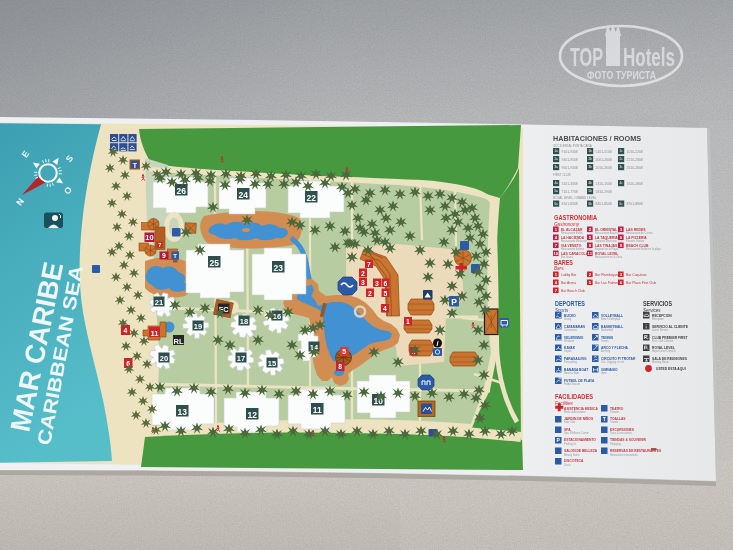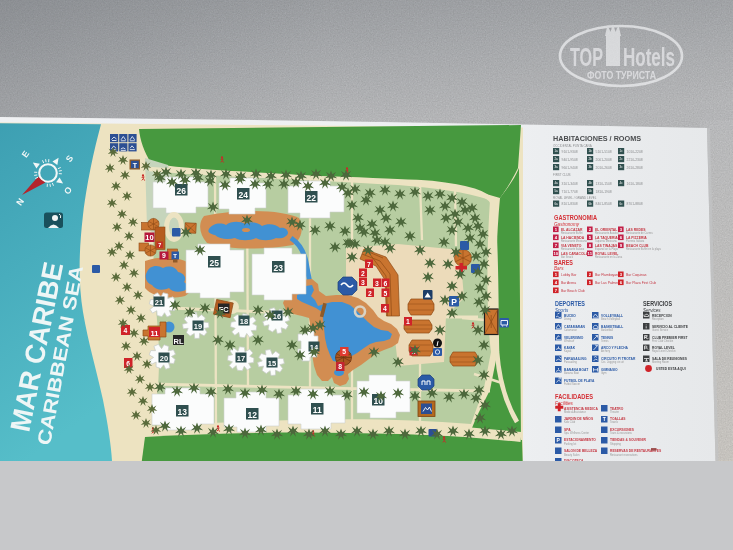--- a/index.html
+++ b/index.html
@@ -1,17 +1,17 @@
 <!DOCTYPE html>
 <html><head>
 <meta charset="utf-8">
 <style>
 html,body{margin:0;padding:0;background:#c7c8ca;}
 *{font-family:"Liberation Sans",sans-serif;}
-#stage{position:relative;width:733px;height:461px;overflow:hidden;}
+#stage{position:relative;width:733px;height:550px;overflow:hidden;}
 text{font-family:"Liberation Sans",sans-serif;}
 </style>
 </head>
 <body>
 <div id="stage">
 <svg width="733" height="550" viewBox="0 0 733 550" xmlns="http://www.w3.org/2000/svg">
 <defs>
 <linearGradient id="wallTop" x1="0" y1="0" x2="0.35" y2="1">
  <stop offset="0" stop-color="#a9acb0"></stop>
  <stop offset="0.6" stop-color="#bdbfc2"></stop>

